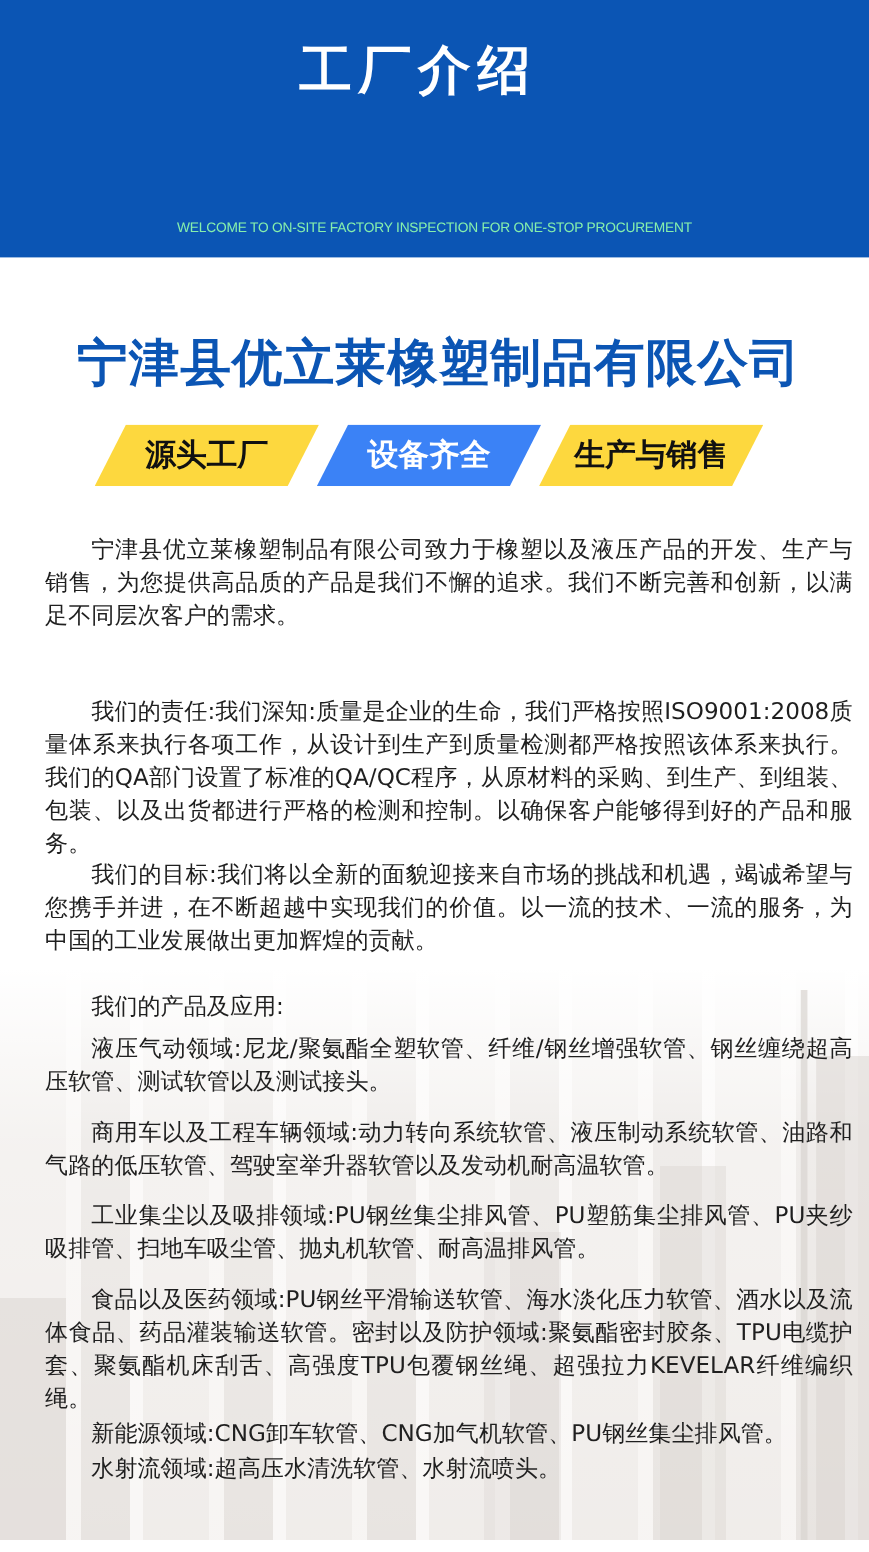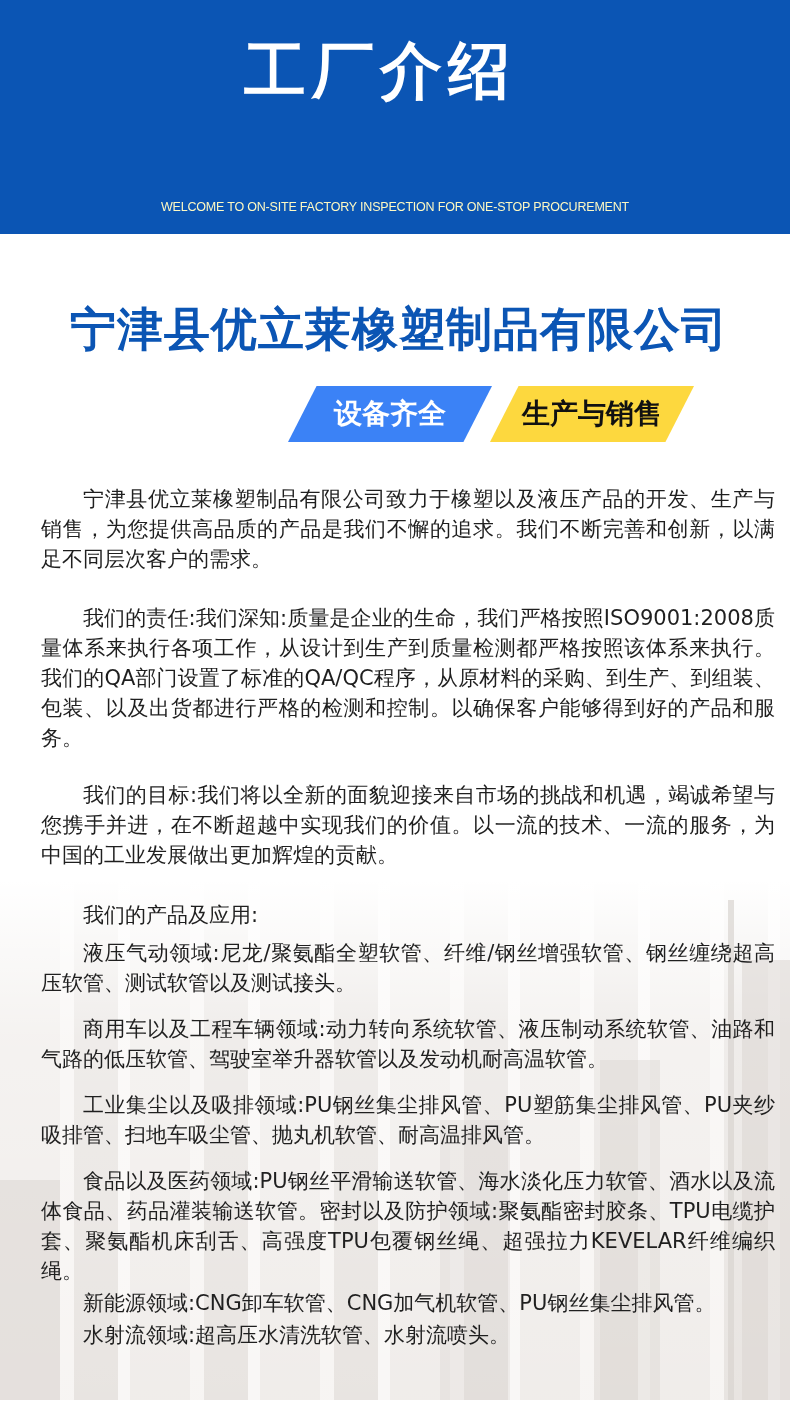--- a/index.html
+++ b/index.html
@@ -6,31 +6,31 @@
   html, body { width: 790px; height: 1411px; overflow: hidden; background: #ffffff; }
   body { position: relative; font-family: "DejaVu Sans", "Liberation Sans", sans-serif; color: #1a1a1a; }
 
   
   .banner {
     position: absolute; left: 0; top: 0; width: 790px; height: 234px;
     background: #0b55b4;
   }
   .banner-title {
     position: absolute; left: 0; top: 40px; width: 760px; text-align: center;
-    color: #ffffff; font-size: 62px; font-weight: bold; letter-spacing: 6px; line-height: 1;
+    color: #ffffff; font-size: 48px; font-weight: bold; letter-spacing: 6px; line-height: 1;
   }
   .banner-pill {
     position: absolute; left: 142px; top: 134px; width: 506px; height: 52px;
     background: #ffffff; border-radius: 26px;
     display: flex; align-items: center; justify-content: center;
     font-size: 28px; color: #1a1a1a; letter-spacing: 1px;
   }
   .banner-sub {
     position: absolute; left: 0; top: 200px; width: 790px; text-align: center;
-    color: #fef9c3; font-family: "Liberation Sans", sans-serif; font-size: 12.5px;
+    color: #86efac; font-family: "Liberation Sans", sans-serif; font-size: 12.5px;
     letter-spacing: -0.2px;
   }
 
   
   .company {
     position: absolute; left: 4px; top: 306px; width: 790px; text-align: center;
     color: #0b55b4; font-size: 46px; font-weight: bold; line-height: 1; letter-spacing: 1px;
   }
 
   
@@ -68,39 +68,42 @@
 <body>
 
 <section class="banner">
   <h1 class="banner-title">工厂介绍</h1>
   <div class="banner-sub">WELCOME TO ON-SITE FACTORY INSPECTION FOR ONE-STOP PROCUREMENT</div>
 </section>
 
 <h2 class="company">宁津县优立莱橡塑制品有限公司</h2>
 
 <div class="tags">
+  <div class="tag yellow tag-1">
+    <span>源头工厂</span>
+  </div>
   <div class="tag blue tag-2">
     <span>设备齐全</span>
   </div>
   <div class="tag yellow tag-3">
     <span>生产与销售</span>
   </div>
 </div>
 
 <div class="skyline">
   <div class="tower" style="left:728px; top:20px; width:6px; height:500px;"></div>
   <div class="tower" style="left:742px; top:80px; width:48px; height:440px; opacity:0.5;"></div>
   <div class="tower" style="left:0px; top:300px; width:60px; height:220px; opacity:0.5;"></div>
   <div class="tower" style="left:440px; top:240px; width:70px; height:280px; opacity:0.35;"></div>
   <div class="tower" style="left:600px; top:180px; width:60px; height:340px; opacity:0.4;"></div>
 </div>
 
 <div class="content">
   <p class="para indent" style="top:484px;">宁津县优立莱橡塑制品有限公司致力于橡塑以及液压产品的开发、生产与销售，为您提供高品质的产品是我们不懈的追求。我们不断完善和创新，以满足不同层次客户的需求。</p>
-  <p class="para indent" style="top:603px;">我们的责任:我们深知:质量是企业的生命，我们严格按照ISO9001:2008质量体系来执行各项工作，从设计到生产到质量检测都严格按照该体系来执行。我们的QA部门设置了标准的QA/QC程序，从原材料的采购、到生产、到组装、包装、以及出货都进行严格的检测和控制。以确保客户能够得到好的产品和服务。</p>
+  <p class="para indent" style="top:632px;">我们的责任:我们深知:质量是企业的生命，我们严格按照ISO9001:2008质量体系来执行各项工作，从设计到生产到质量检测都严格按照该体系来执行。我们的QA部门设置了标准的QA/QC程序，从原材料的采购、到生产、到组装、包装、以及出货都进行严格的检测和控制。以确保客户能够得到好的产品和服务。</p>
   <p class="para indent" style="top:780px;">我们的目标:我们将以全新的面貌迎接来自市场的挑战和机遇，竭诚希望与您携手并进，在不断超越中实现我们的价值。以一流的技术、一流的服务，为中国的工业发展做出更加辉煌的贡献。</p>
   <p class="para indent" style="top:900px;">我们的产品及应用:</p>
   <p class="para indent" style="top:938px;">液压气动领域:尼龙/聚氨酯全塑软管、纤维/钢丝增强软管、钢丝缠绕超高压软管、测试软管以及测试接头。</p>
   <p class="para indent" style="top:1014px;">商用车以及工程车辆领域:动力转向系统软管、液压制动系统软管、油路和气路的低压软管、驾驶室举升器软管以及发动机耐高温软管。</p>
   <p class="para indent" style="top:1090px;">工业集尘以及吸排领域:PU钢丝集尘排风管、PU塑筋集尘排风管、PU夹纱吸排管、扫地车吸尘管、抛丸机软管、耐高温排风管。</p>
   <p class="para indent" style="top:1166px;">食品以及医药领域:PU钢丝平滑输送软管、海水淡化压力软管、酒水以及流体食品、药品灌装输送软管。密封以及防护领域:聚氨酯密封胶条、TPU电缆护套、聚氨酯机床刮舌、高强度TPU包覆钢丝绳、超强拉力KEVELAR纤维编织绳。</p>
   <p class="para indent" style="top:1288px;">新能源领域:CNG卸车软管、CNG加气机软管、PU钢丝集尘排风管。</p>
   <p class="para indent" style="top:1320px;">水射流领域:超高压水清洗软管、水射流喷头。</p>
 </div>
 

